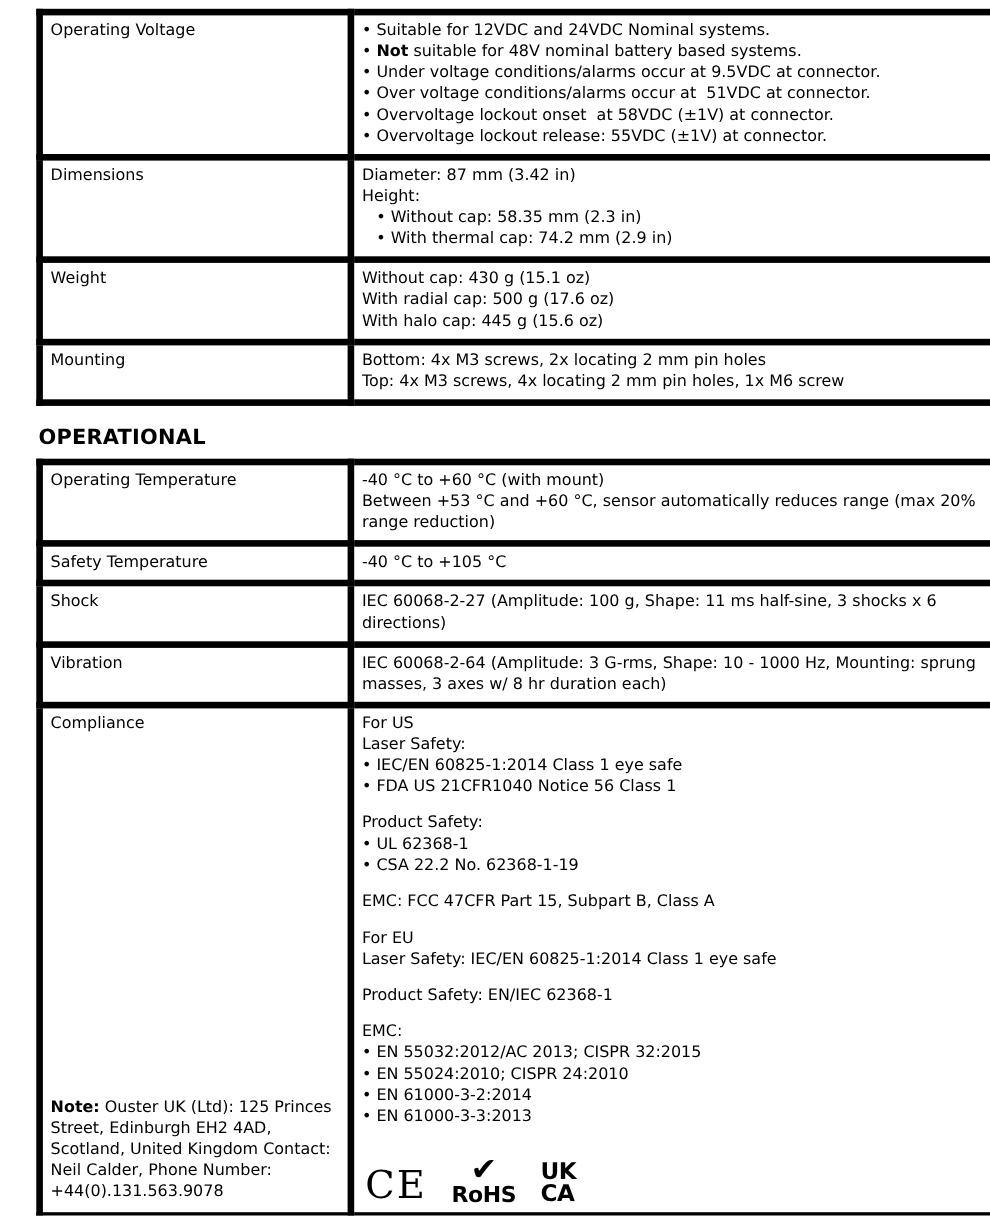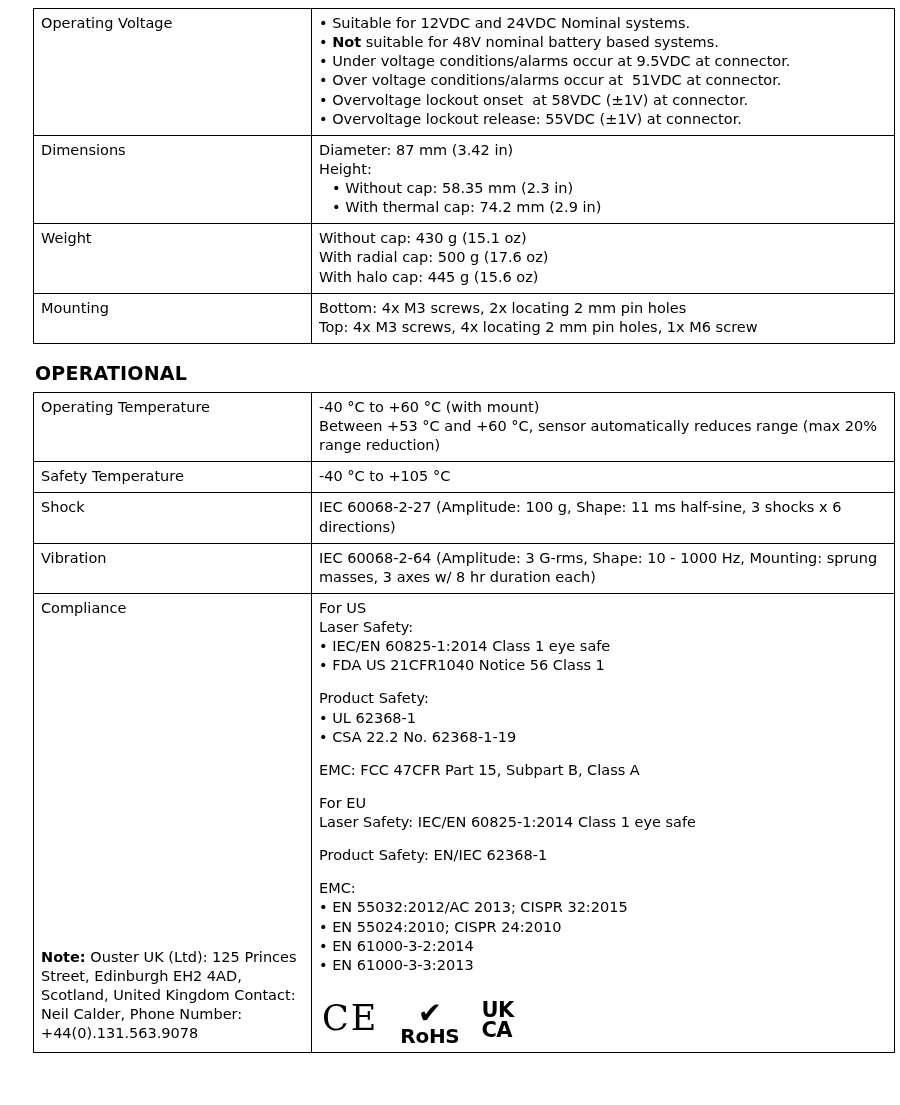--- a/index.html
+++ b/index.html
@@ -21,21 +21,21 @@
     height: 1105px;
     box-sizing: border-box;
     padding: 8px 33px 0 33px;
   }
   table.spec {
     border-collapse: collapse;
     width: 833px;
     table-layout: fixed;
   }
   table.spec td {
-    border: 1px solid #000000;
+    border: 6px solid #000000;
     vertical-align: top;
     padding: 5px 7px 6px 7px;
     line-height: 1.32;
   }
   td.label {
     width: 263px;
   }
   td.value {
     width: 568px;
   }
@@ -62,21 +62,21 @@
   }
   .note-abs {
     position: absolute;
     left: 7px;
     right: 5px;
     bottom: 8px;
     line-height: 1.32;
   }
   .cert-row {
     display: flex;
-    align-items: flex-start;
+    align-items: flex-end;
     gap: 22px;
     margin-top: 26px;
     padding-left: 3px;
   }
   .ce-mark {
     font-family: "DejaVu Serif", serif;
     font-size: 35px;
     letter-spacing: 2px;
     line-height: 1;
     font-weight: 400;

